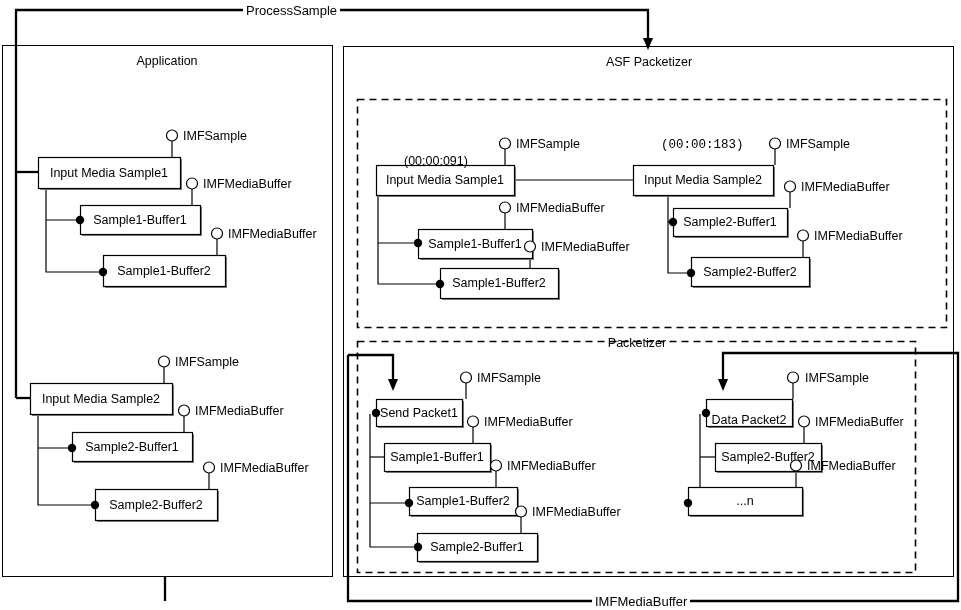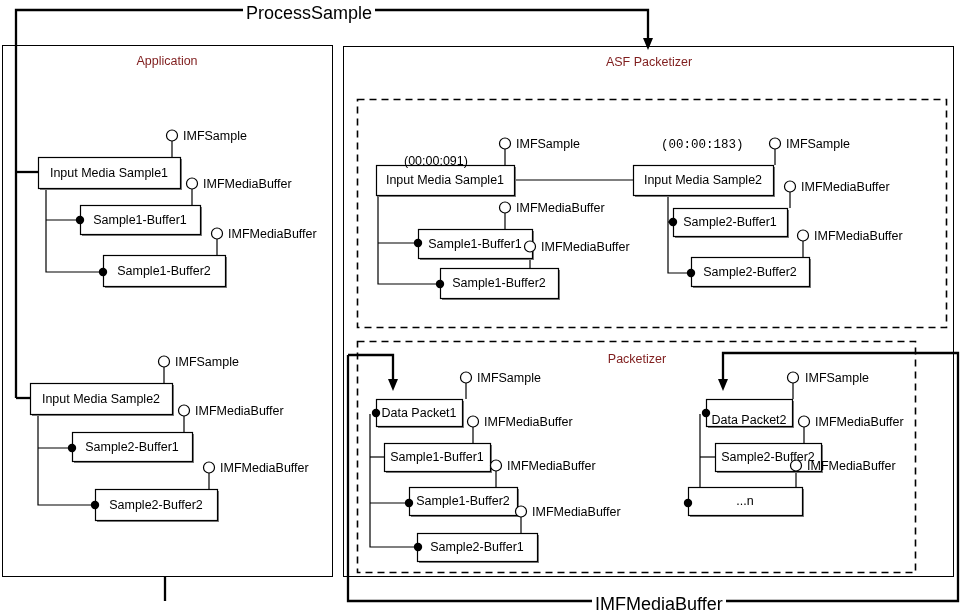--- a/index.html
+++ b/index.html
@@ -2,23 +2,23 @@
 <html><head>
 <meta charset="utf-8">
 <style>
   html,body{margin:0;padding:0;background:#ffffff;}
   body{font-family:"Liberation Sans","DejaVu Sans",sans-serif;}
   #canvas{position:relative;width:961px;height:610px;background:#fff;overflow:hidden;}
   #canvas svg{position:absolute;left:0;top:0;}
   .lbl{position:absolute;font-size:12.5px;color:#000;white-space:nowrap;line-height:1;}
   .boxlabel{position:absolute;display:flex;align-items:center;justify-content:center;
             font-size:12.5px;color:#000;white-space:nowrap;pointer-events:none;}
-  .grouplabel{position:absolute;font-size:12.5px;color:#7f1d1d;white-space:nowrap;
+  .grouplabel{position:absolute;font-size:12.5px;color:#000000;white-space:nowrap;
               text-align:center;}
-  .wlbl{position:absolute;font-size:18px;color:#000;white-space:nowrap;background:#fff;
+  .wlbl{position:absolute;font-size:13px;color:#000;white-space:nowrap;background:#fff;
         padding:0 3px;}
 </style>
 </head>
 <body>
 
 <div id="canvas">
 
 <svg width="961" height="610" xmlns="http://www.w3.org/2000/svg">
   <defs>
     <marker id="arrowdown" markerWidth="12" markerHeight="12" refX="5" refY="9" orient="auto" markerUnits="userSpaceOnUse">
@@ -211,21 +211,21 @@
     <circle cx="804" cy="421.5" r="5.5" fill="#fff" stroke="#000" stroke-width="1.2"></circle>
     <circle cx="796" cy="465.5" r="5.5" fill="#fff" stroke="#000" stroke-width="1.2"></circle>
   </g>
 </svg>
 
 <div class="wlbl" style="left:243px;top:3px;">ProcessSample</div>
 <div class="wlbl" style="left:592px;top:594px;">IMFMediaBuffer</div>
 
 <div class="grouplabel" style="left:2px;top:54px;width:330px;">Application</div>
 <div class="grouplabel" style="left:344px;top:55px;width:610px;">ASF Packetizer</div>
-<div class="grouplabel" style="left:358px;top:352px;width:558px;">Packetizer</div>
+<div class="grouplabel" style="left:358px;top:336px;width:558px;">Packetizer</div>
 
 <div class="boxlabel" style="left:38px;top:157px;width:142px;height:31px;">Input Media Sample1</div>
 <div class="lbl" style="left:183px;top:130px;">IMFSample</div>
 
 <div class="boxlabel" style="left:80px;top:205px;width:120px;height:29px;">Sample1-Buffer1</div>
 <div class="lbl" style="left:203px;top:178px;">IMFMediaBuffer</div>
 
 <div class="boxlabel" style="left:103px;top:255px;width:122px;height:31px;">Sample1-Buffer2</div>
 <div class="lbl" style="left:228px;top:228px;">IMFMediaBuffer</div>
 
@@ -251,21 +251,21 @@
 <div class="lbl" style="left:661px;top:139px;font-family:Liberation Mono, monospace;">(00:00:183)</div>
 <div class="boxlabel" style="left:633px;top:165px;width:140px;height:30px;">Input Media Sample2</div>
 <div class="lbl" style="left:786px;top:138px;">IMFSample</div>
 
 <div class="boxlabel" style="left:673px;top:208px;width:114px;height:28px;">Sample2-Buffer1</div>
 <div class="lbl" style="left:801px;top:181px;">IMFMediaBuffer</div>
 
 <div class="boxlabel" style="left:691px;top:257px;width:118px;height:29px;">Sample2-Buffer2</div>
 <div class="lbl" style="left:814px;top:230px;">IMFMediaBuffer</div>
 
-<div class="boxlabel" style="left:376px;top:399px;width:86px;height:27px;">Data Packet1</div>
+<div class="boxlabel" style="left:376px;top:399px;width:86px;height:27px;">Send Packet1</div>
 <div class="lbl" style="left:477px;top:372px;">IMFSample</div>
 
 <div class="boxlabel" style="left:384px;top:443px;width:106px;height:28px;">Sample1-Buffer1</div>
 <div class="lbl" style="left:484px;top:416px;">IMFMediaBuffer</div>
 
 <div class="boxlabel" style="left:409px;top:487px;width:108px;height:28px;">Sample1-Buffer2</div>
 <div class="lbl" style="left:507px;top:460px;">IMFMediaBuffer</div>
 
 <div class="boxlabel" style="left:417px;top:533px;width:120px;height:28px;">Sample2-Buffer1</div>
 <div class="lbl" style="left:532px;top:506px;">IMFMediaBuffer</div>

